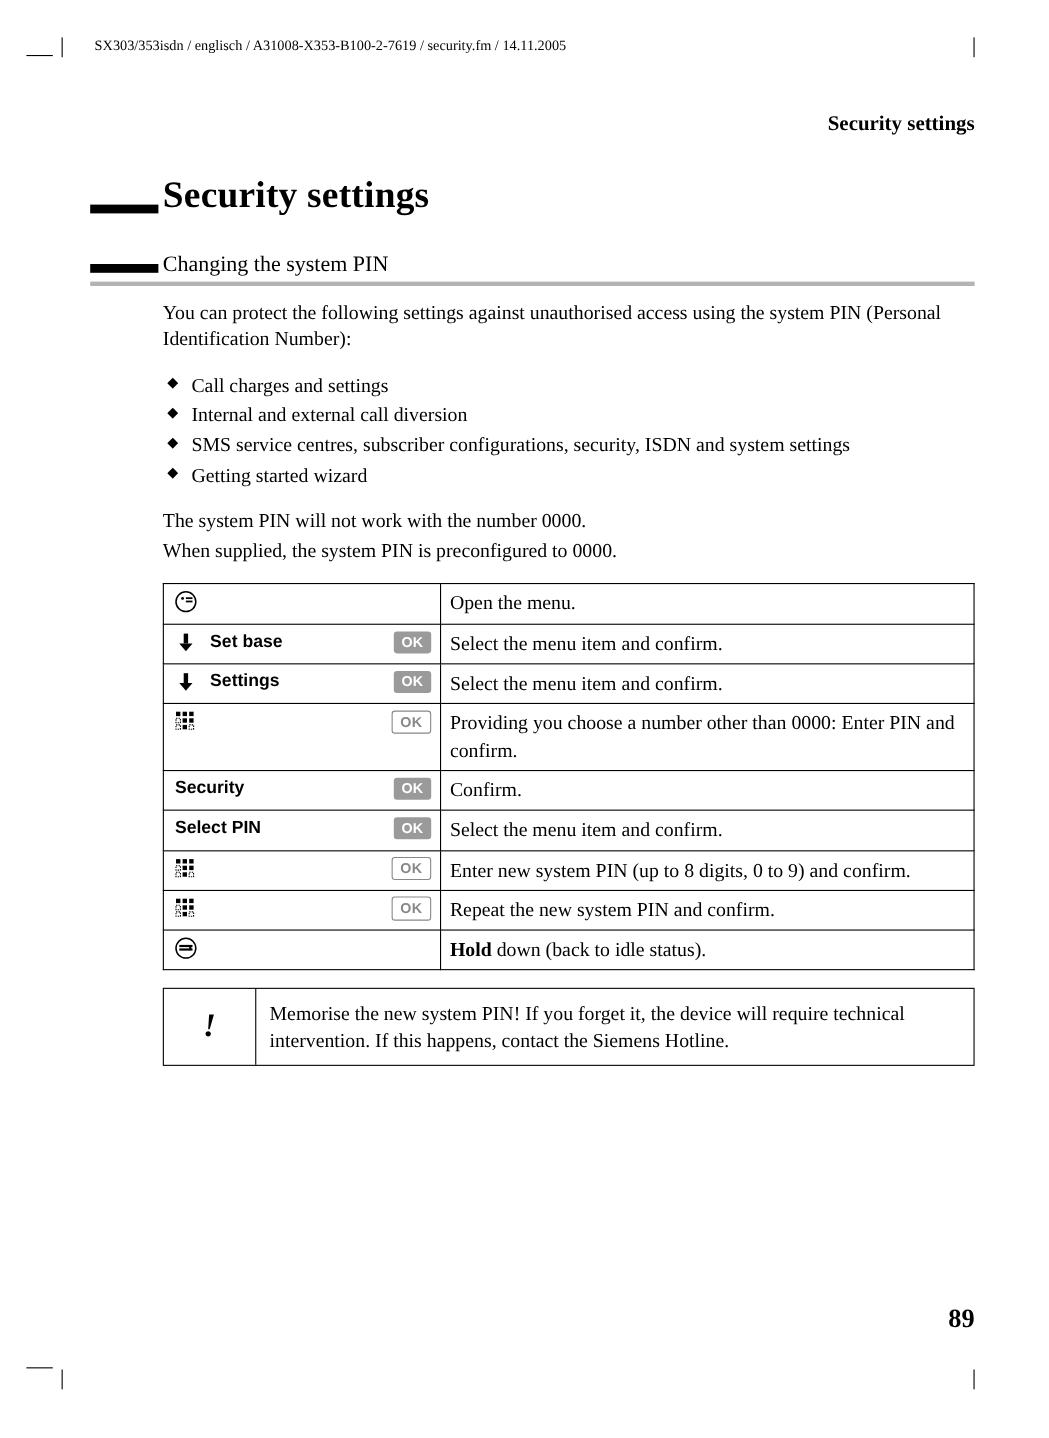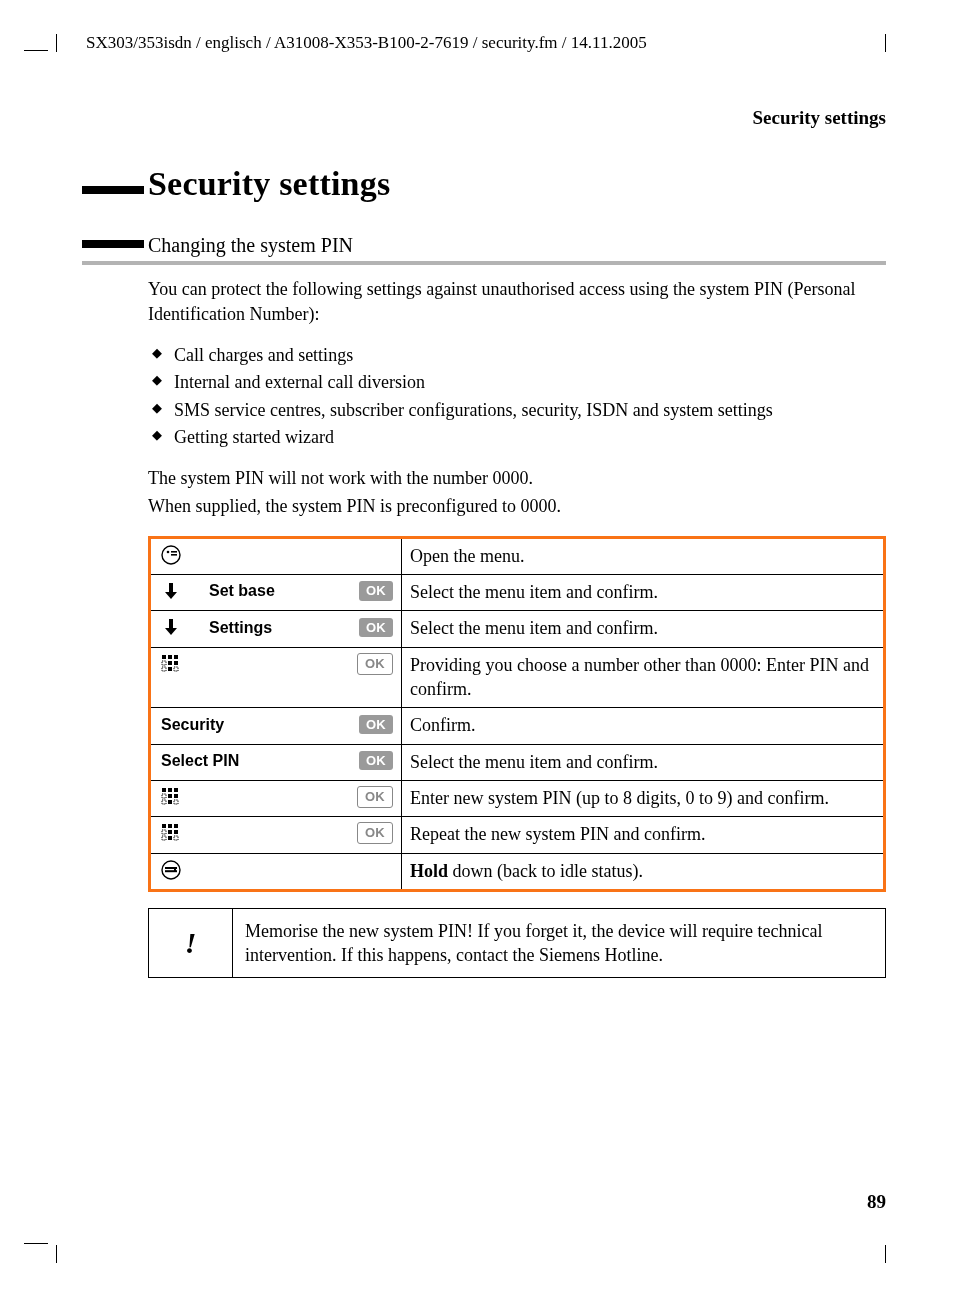--- a/index.html
+++ b/index.html
@@ -21,21 +21,21 @@
   .crop-bl-v { bottom: 44px; left: 56px; width: 1px; height: 18px; }
   .crop-br-v { bottom: 44px; right: 68px; width: 1px; height: 18px; }
 
   .page {
     position: absolute;
     left: 82px;
     right: 68px;
     top: 32px;
   }
   .doc-path {
-    font-size: 17px;
+    font-size: 13px;
     margin-bottom: 50px;
     padding-left: 4px;
   }
   .running-head {
     text-align: right;
     font-weight: bold;
     font-size: 19px;
     margin-bottom: 30px;
   }
   .main-content {
@@ -78,40 +78,40 @@
   .ul { list-style: none; margin: 17px 0; }
   .ul li { padding-left: 26px; position: relative; margin-bottom: 3px; }
   .ul li::before {
     content: "◆";
     position: absolute;
     left: 4px;
     top: 1px;
     font-size: 13px;
   }
   .steps-table {
-    border: 3px solid #f97316;
+    border: 1px solid #f97316;
     border-collapse: collapse;
     width: 100%;
     margin-top: 18px;
     font-size: 18px;
   }
   .steps-table td {
     border: 1px solid #000;
     padding: 5px 8px 6px 8px;
     vertical-align: top;
   }
   .steps-table td.left {
     width: 252px;
     font-family: Arial, Helvetica, sans-serif;
     font-size: 16px;
   }
   .step-row {
     display: flex;
     align-items: center;
-    gap: 24px;
+    gap: 8px;
     min-height: 22px;
   }
   .step-label {
     font-weight: bold;
     flex: 1;
     padding-left: 2px;
   }
   .icon-box {
     width: 24px;
     display: inline-flex;
@@ -151,21 +151,21 @@
   }
   .note-text {
     padding: 10px 12px;
     flex: 1;
   }
   .page-num {
     position: absolute;
     right: 68px;
     bottom: 92px;
     font-weight: bold;
-    font-size: 19px;
+    font-size: 24px;
   }
   svg { display: block; }
 </style>
 </head>
 <body>
 
 <div class="crop-mark crop-tl-h"></div>
 <div class="crop-mark crop-tl-v"></div>
 <div class="crop-mark crop-tr-v"></div>
 <div class="crop-mark crop-bl-h"></div>

